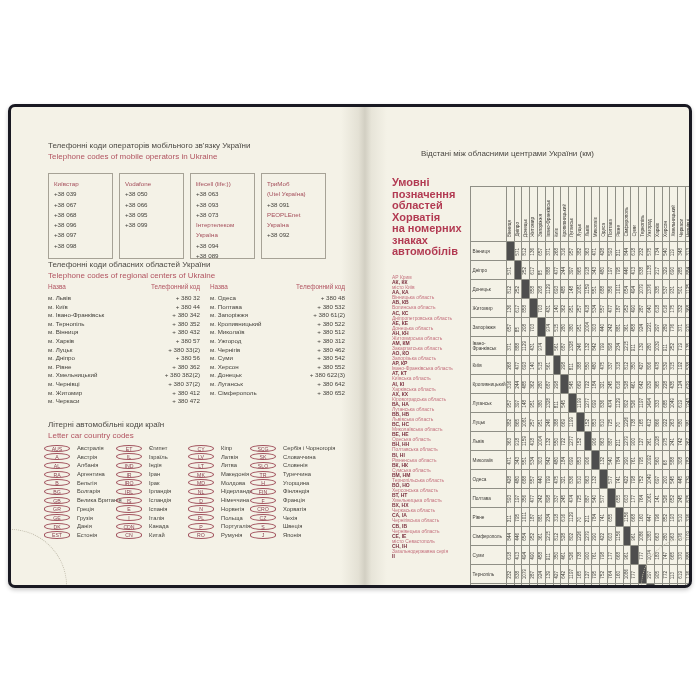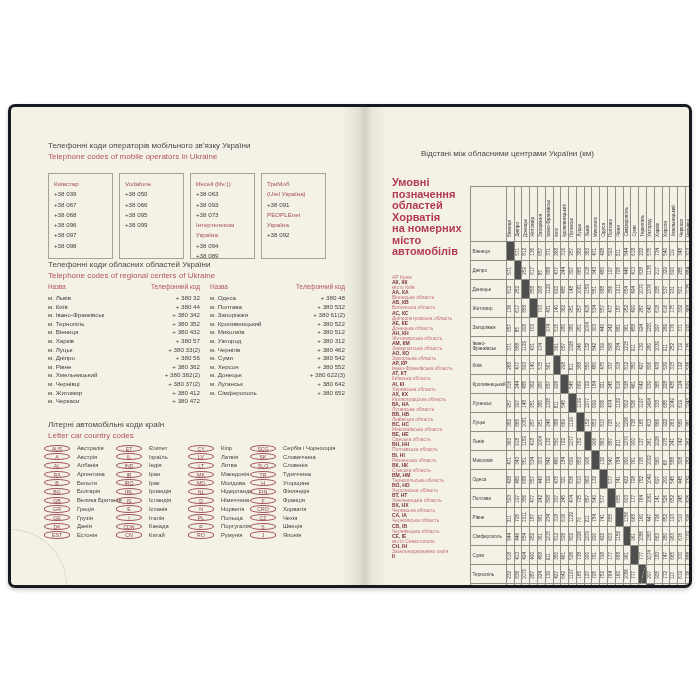--- a/index.html
+++ b/index.html
@@ -399,21 +399,21 @@
   <div class="abs" style="left:376px;top:0;width:302px;height:478px">
     <div class="rtitle" style="left:34px">
       <div class="title-ua">Відстані між обласними центрами України (км)</div>
     </div>
     <div class="pl-head" style="left:5px" id="pl-head">
         <div>Умовні</div>
         <div>позначення</div>
         <div>областей</div>
         <div>Хорватія</div>
         <div>на номерних</div>
-        <div>місто</div>
+        <div>знаках</div>
         <div>автомобілів</div>
       </div>
     <div class="pl-list" style="left:5px" id="pl-list">
         <div class="pl-entry">
           <div class="pl-name">АР Крим</div>
           <div class="pl-codes">АК, КК</div>
         </div>
         <div class="pl-entry">
           <div class="pl-name">місто Київ</div>
           <div class="pl-codes">АА, КА</div>

